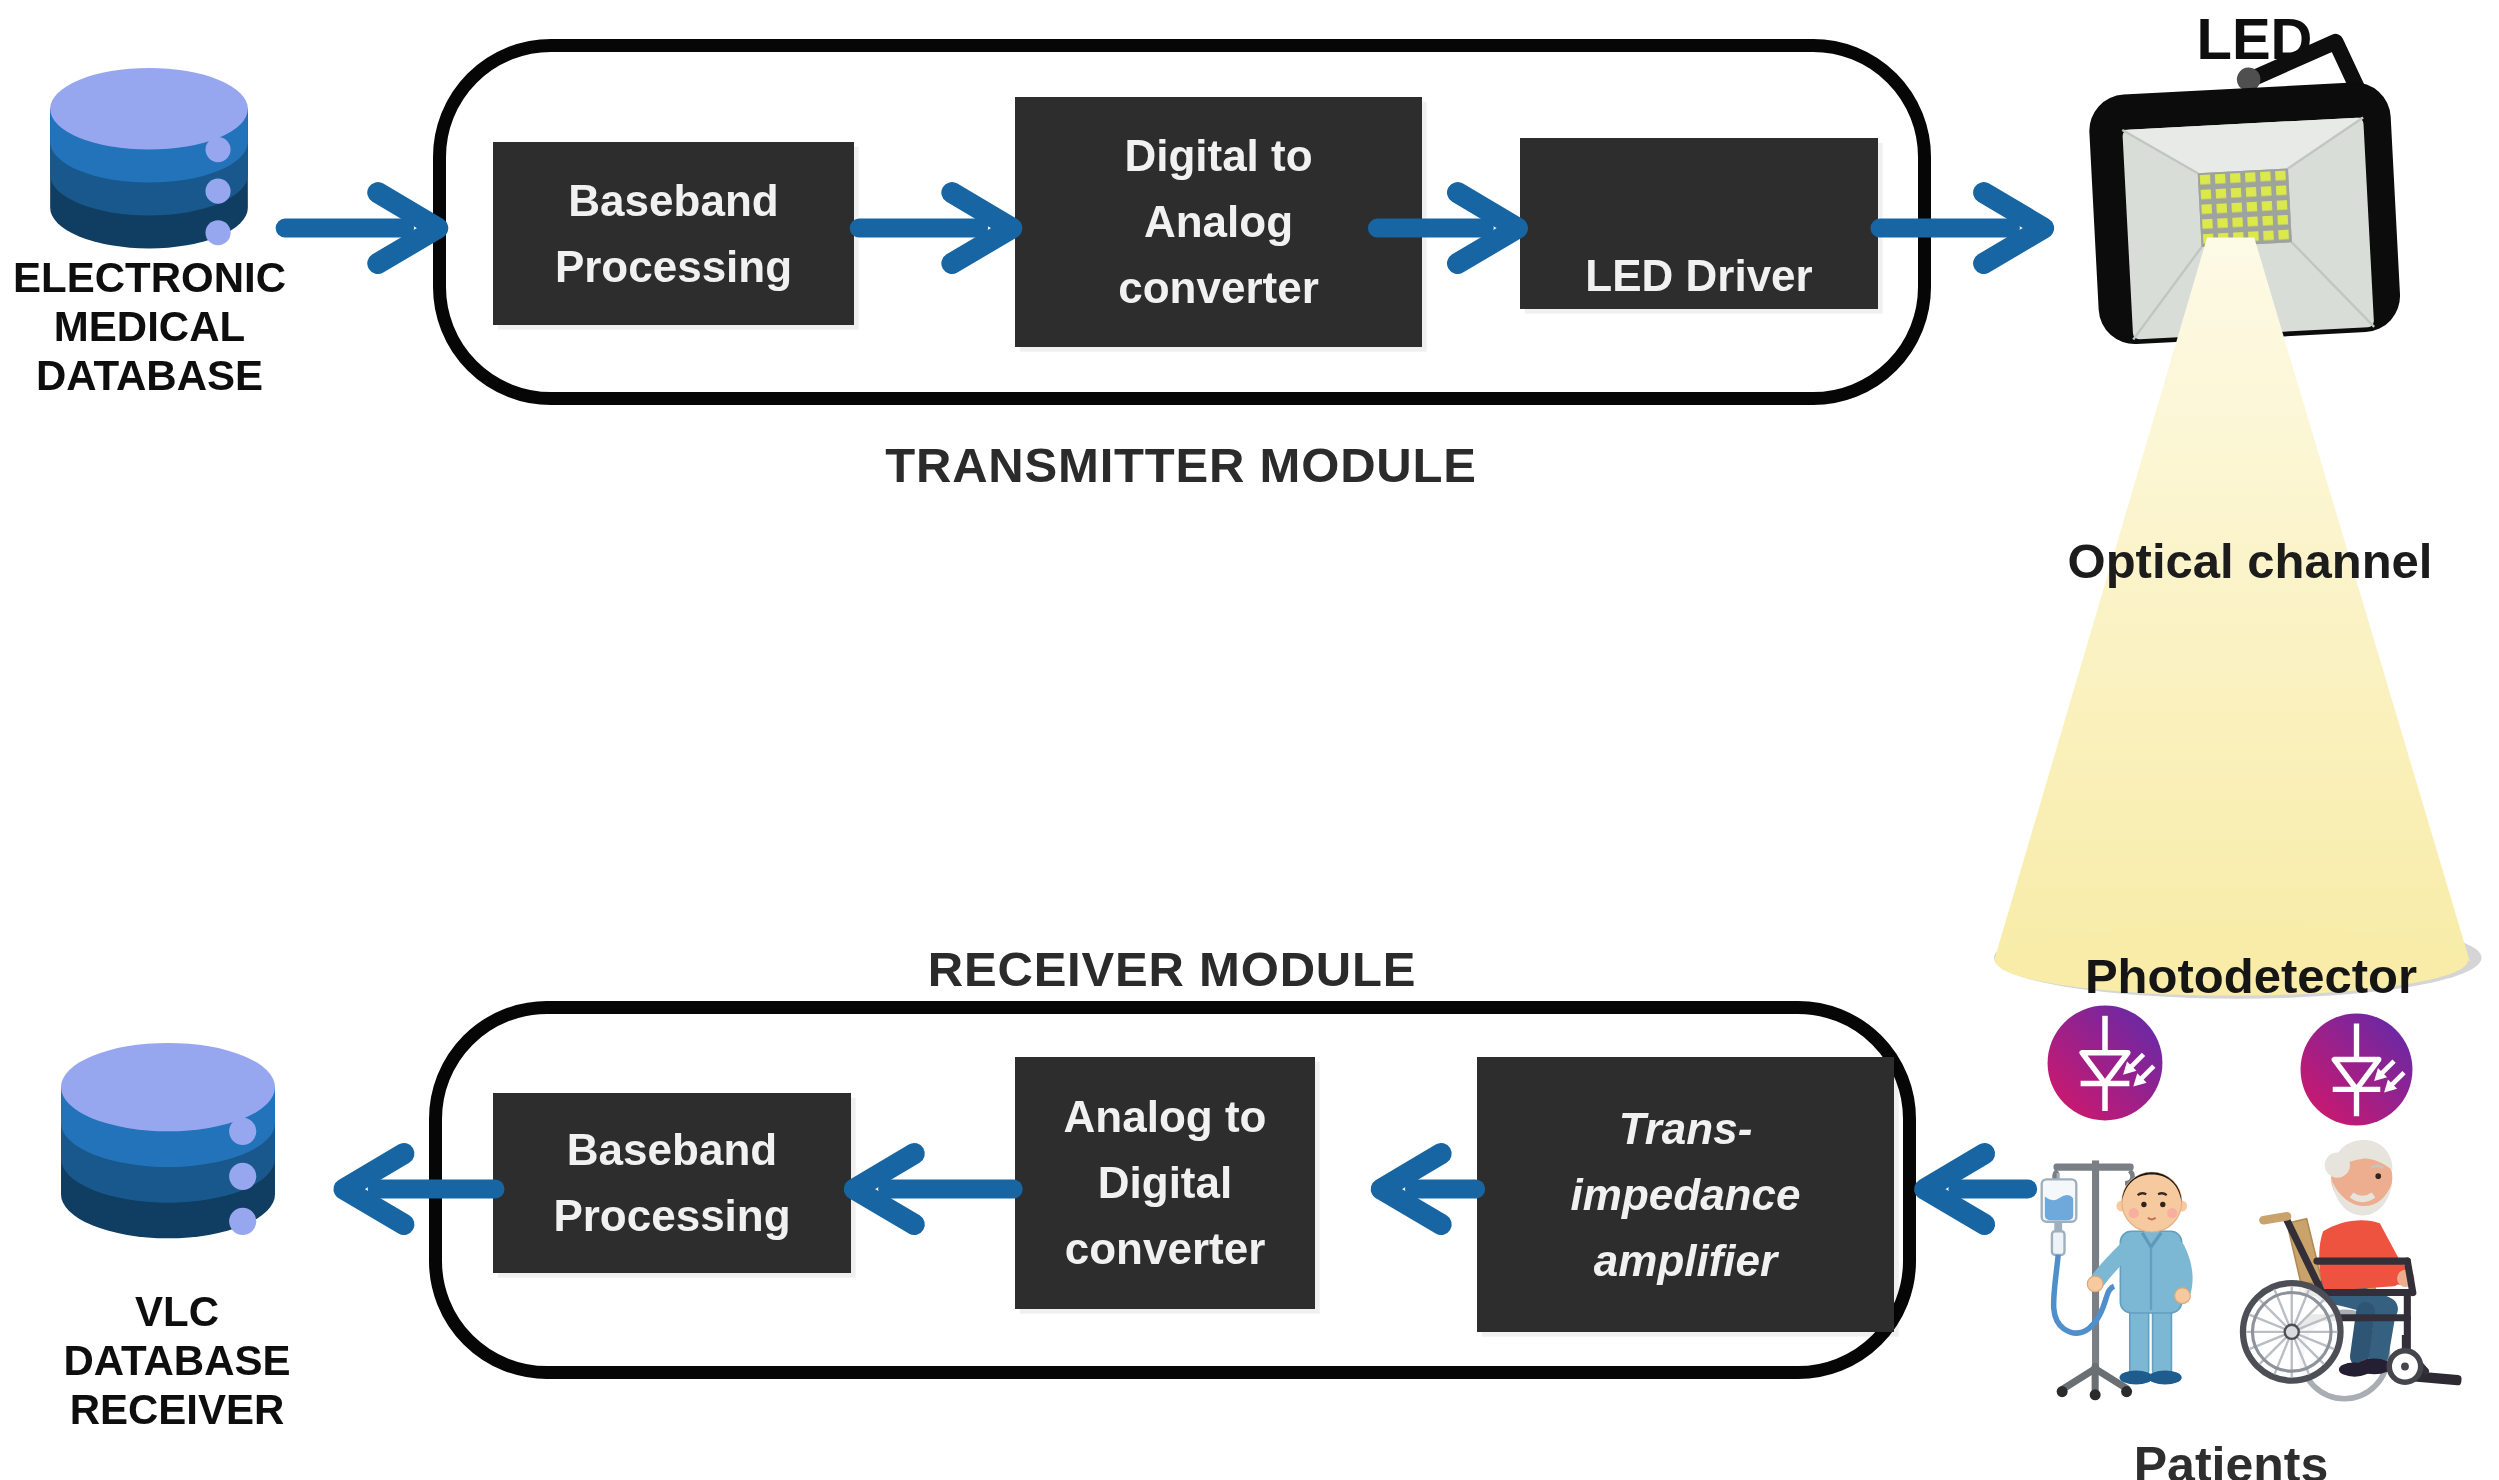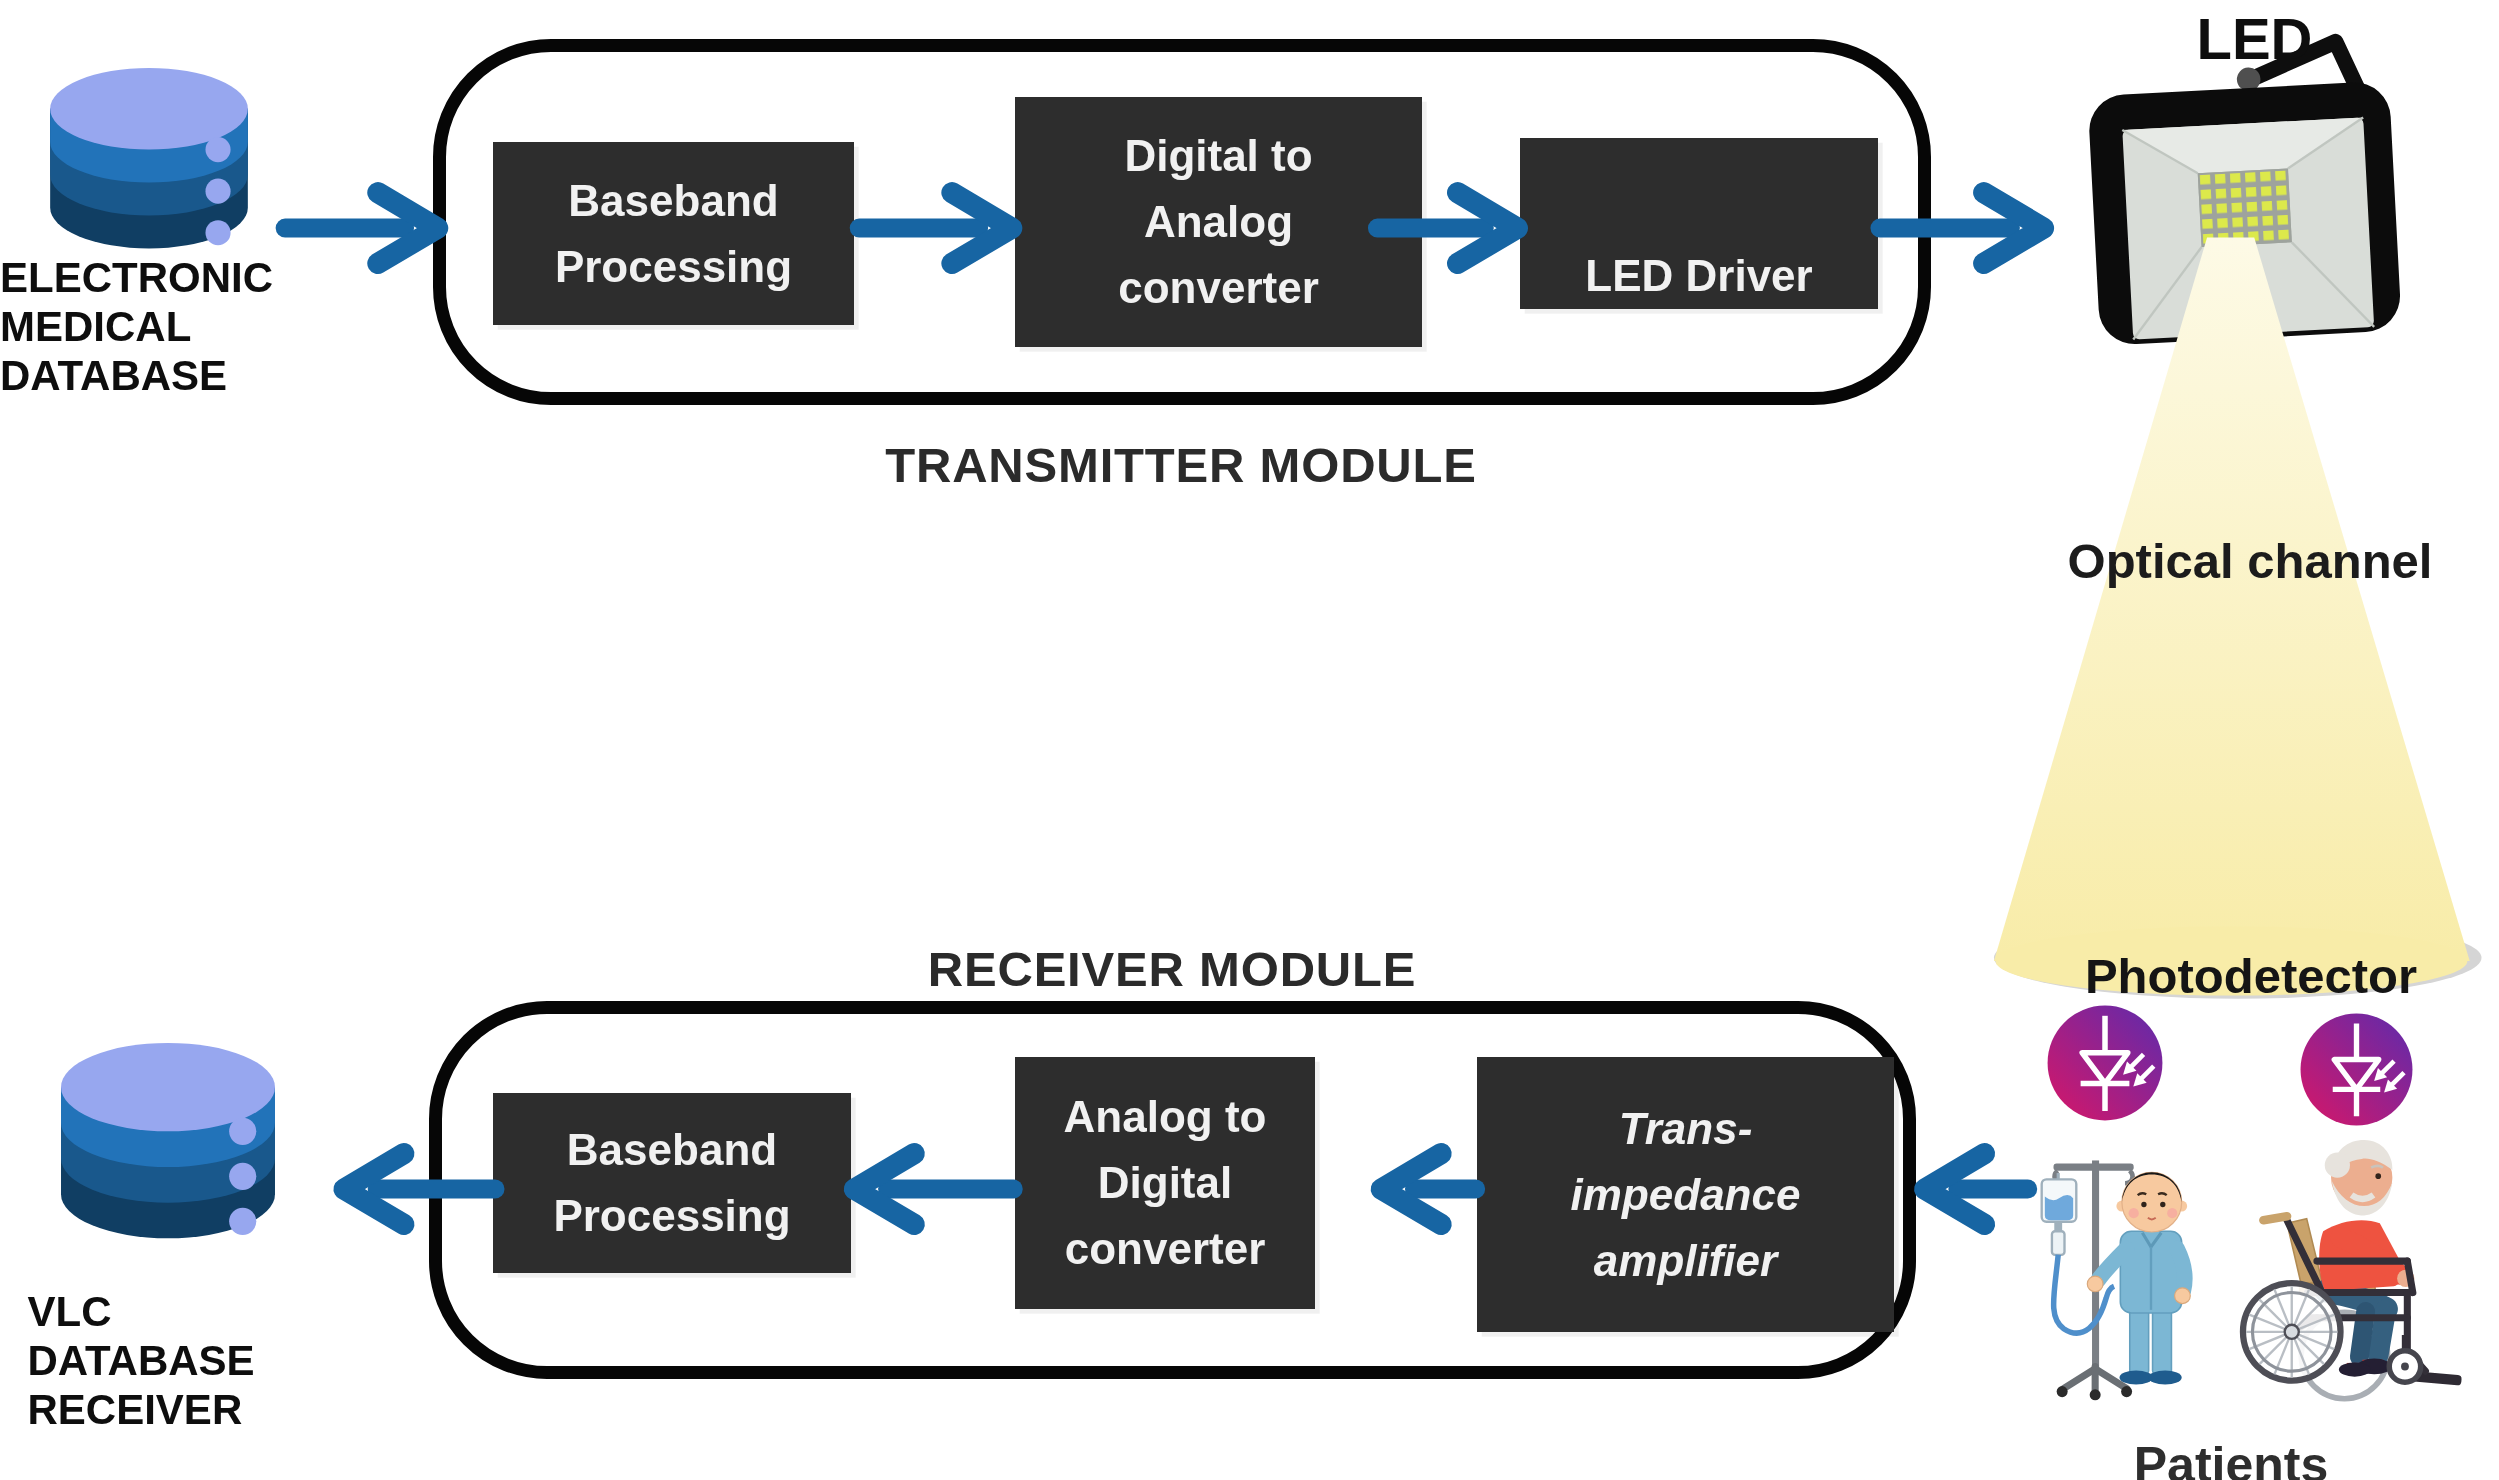--- a/index.html
+++ b/index.html
@@ -36,21 +36,21 @@
   #tx-title{left:709px;top:437px;}
   #rx-title{left:700px;top:925px;margin-top:16px;}
   .big-label{
     position:absolute;width:472px;text-align:center;font-weight:bold;color:var(--label-text);
   }
   #led-label{left:2176px;top:4.7px;width:157px;font-size:58px;}
   #optical-label{left:2014px;top:533px;font-size:49px;color:#1c1c1c;}
   #pd-label{left:2015px;top:948px;font-size:49px;color:#151515;}
   #patients-label{left:1995px;top:1436px;font-size:50px;color:#2e2e2e;}
   .db-label{
-    position:absolute;width:299px;font-weight:bold;
+    position:absolute;width:299px;text-align:center;font-weight:bold;
     font-size:42px;line-height:49px;color:var(--label-text);
   }
   #src-db-label{left:0px;top:253px;}
   #dst-db-label{left:27.5px;top:1287px;}
   .db-label span{display:block;}
   svg{display:block;}
   #led-fixture{transform:rotate(-3deg);transform-origin:50% 60%;}
 </style>
 </head>
 <body>

